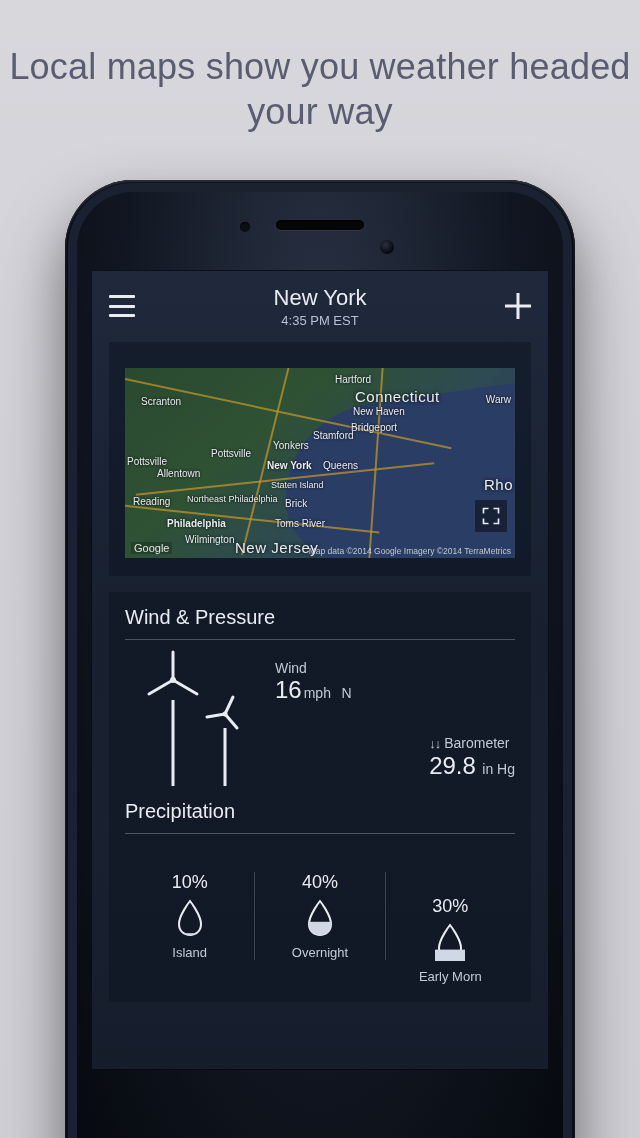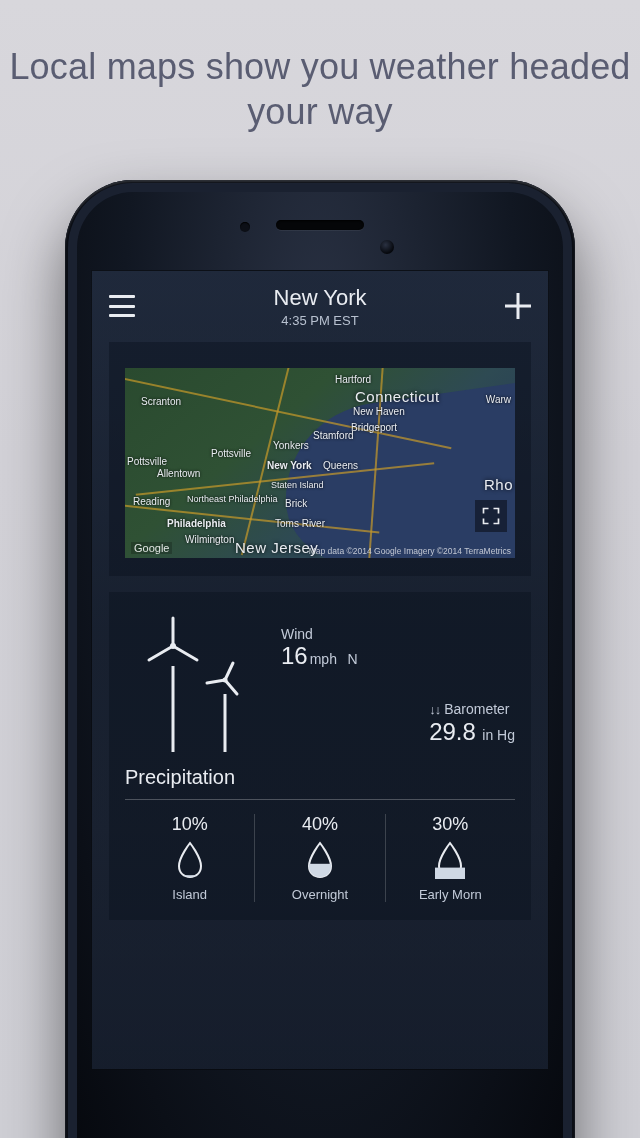--- a/index.html
+++ b/index.html
@@ -165,21 +165,21 @@
     background: rgba(0,0,0,0.25); padding: 0 3px;
   }
   .map-copyright {
     position: absolute; right: 4px; bottom: 2px;
     font-size: 8.5px; color: #dcdfe6; opacity: 0.85;
     white-space: nowrap;
   }
 
   
   .wind-body {
-    display: flex; gap: 16px; padding-top: 16px;
+    display: flex; gap: 10px; padding-top: 16px;
   }
   .turbines { width: 140px; height: 130px; position: relative; }
   .turbine { position: absolute; }
   .pole { position: absolute; bottom: 0; left: 50%; width: 3px; background: #e9ecf1;
           transform: translateX(-50%); }
   .blades { position: absolute; left: 50%; transform: translateX(-50%); }
   .blades line { stroke: #e9ecf1; stroke-width: 3; stroke-linecap: round; }
   .hub { fill: #e9ecf1; }
   .t-big { left: 18px; bottom: 0; width: 60px; height: 130px; }
   .t-big .pole { height: 86px; }
@@ -200,21 +200,21 @@
     display: flex;
     padding-top: 14px;
     align-items: center;
   }
   .precip-cell {
     flex: 1;
     text-align: center;
     border-right: 1px solid rgba(255,255,255,0.18);
     padding: 0 2px;
   }
-  .precip-cell:last-child { border-right: 0; }
+  .precip-cell:last-child { border-right: 0; margin-top: 48px; }
   .pc-pct { font-size: 18px; font-weight: 300; margin-bottom: 6px; }
   .drop {
     width: 30px; height: 38px; margin: 0 auto 8px; position: relative;
   }
   .drop svg { width: 100%; height: 100%; display: block; }
   .pc-lbl { font-size: 13px; color: #c2cad8; }
 
 </style>
 </head>
 <body>
@@ -284,20 +284,21 @@
                   <polyline points="21,15 21,21 15,21"></polyline>
             </g>
               </svg>
           </div>
           <div class="map-attrib">Google</div>
           <div class="map-copyright">Map data ©2014 Google  Imagery ©2014 TerraMetrics</div>
         </div>
       </div>
 
       <div class="panel">
+        <div class="panel-title">Wind &amp; Pressure</div>
 
         <div class="wind-body">
           <div class="turbines">
             <div class="turbine t-big">
               <div class="pole"></div>
               <svg class="blades" width="60" height="60" viewBox="-30 -30 60 60">
                 <circle class="hub" r="3"></circle>
                 <line x1="0" y1="0" x2="0" y2="-28"></line>
                 <line x1="0" y1="0" x2="24" y2="14"></line>
                 <line x1="0" y1="0" x2="-24" y2="14"></line>

